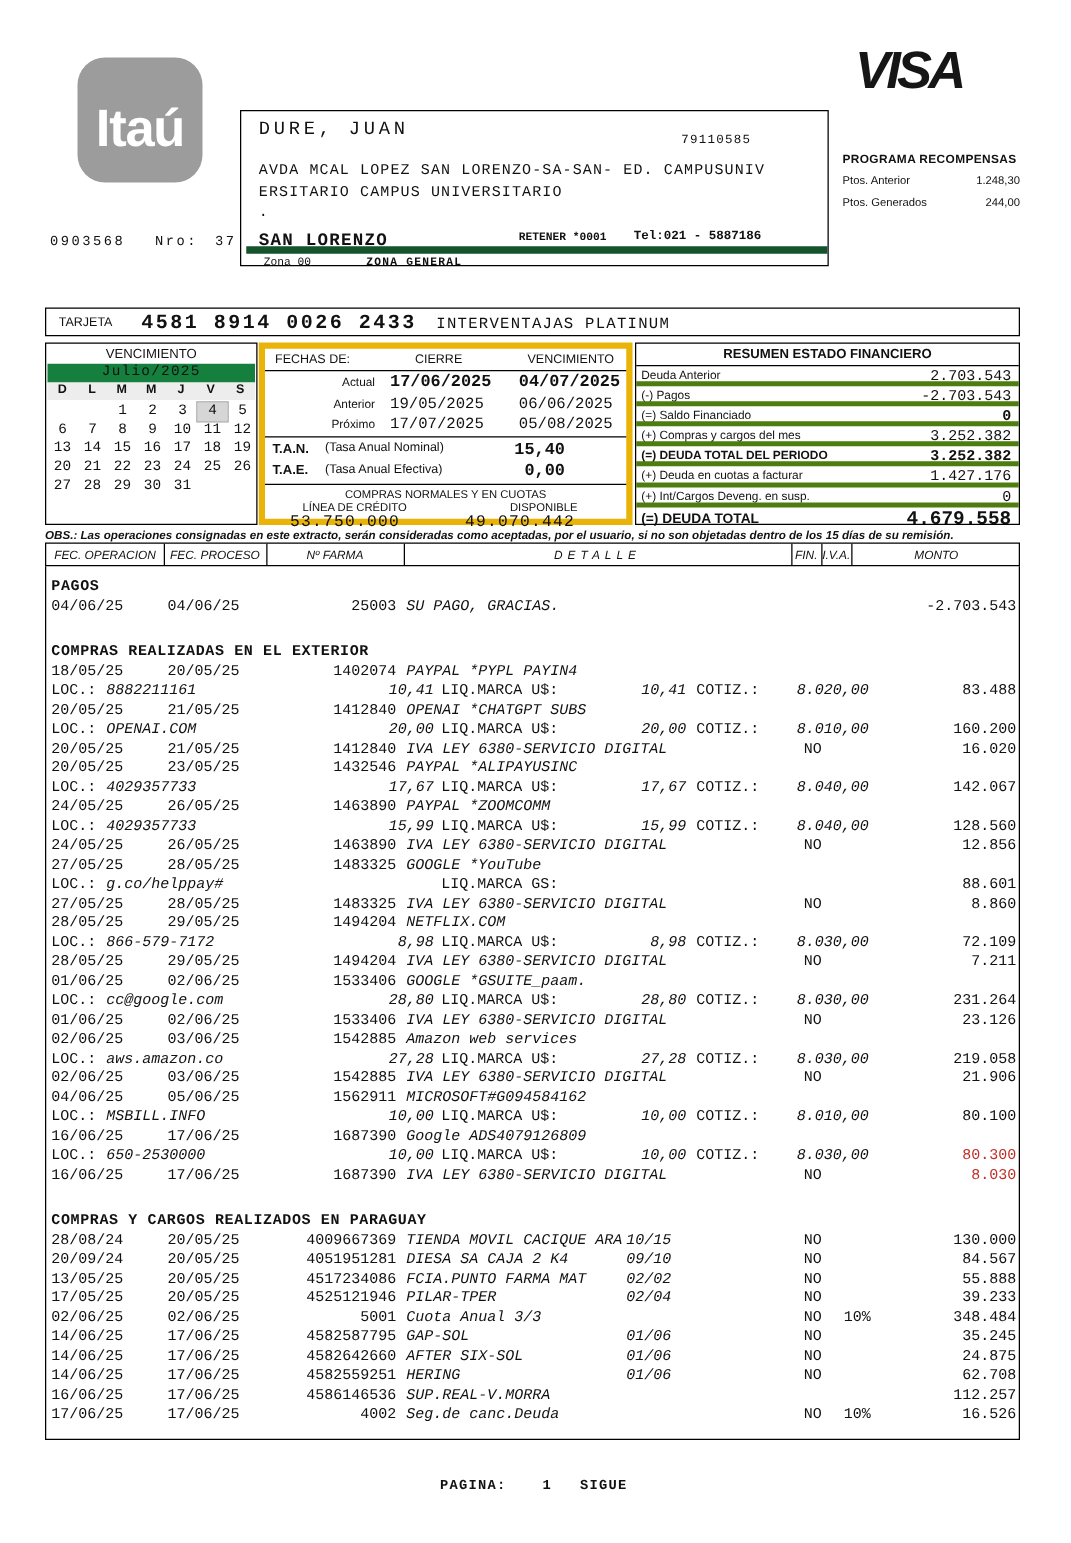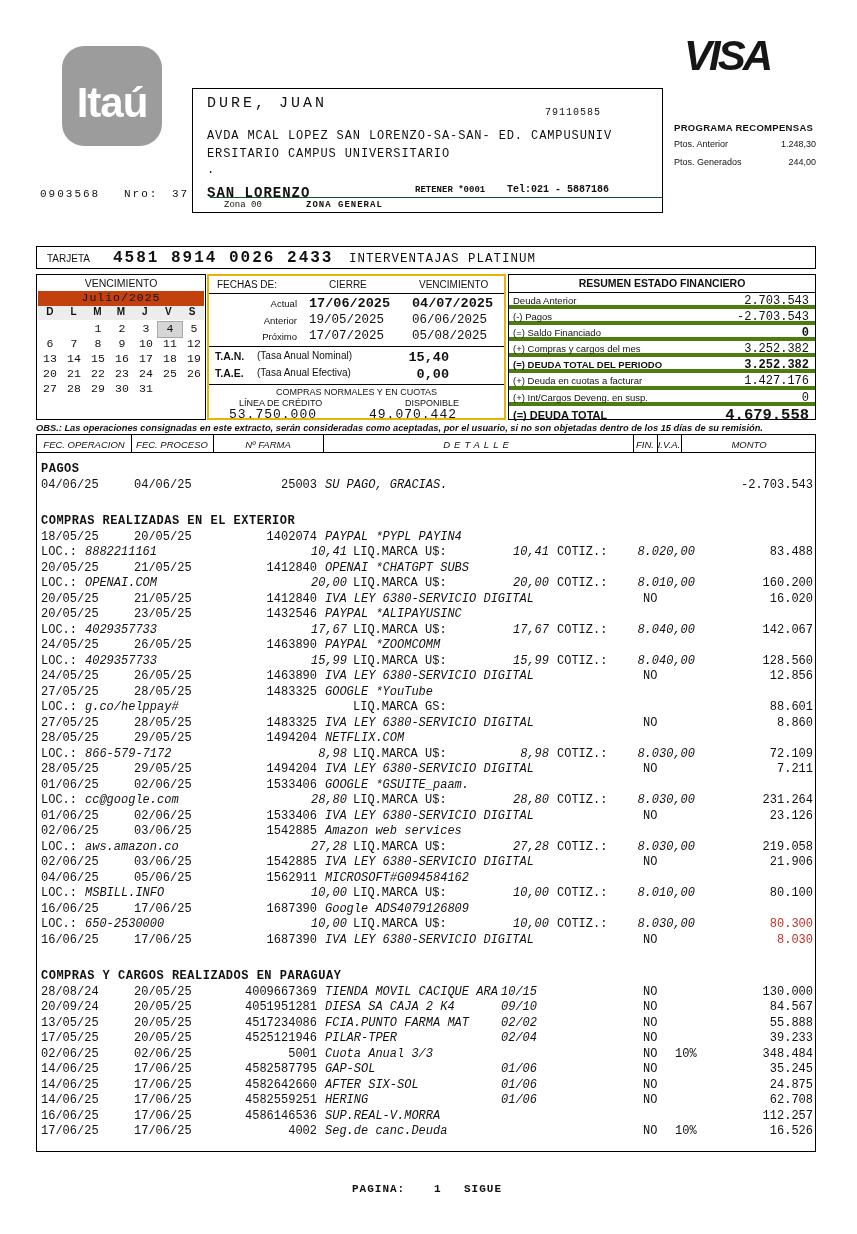--- a/index.html
+++ b/index.html
@@ -22,50 +22,50 @@
 
   .addr-box { left:192px; top:88px; width:471px; height:125px; border:1px solid #000; }
   .addr-box .name { position:absolute; left:14px; top:6px; font-size:15px; letter-spacing:3px; }
   .addr-box .refnum { position:absolute; left:352px; top:18px; font-size:10px; letter-spacing:1px; }
   .addr-box .a1 { position:absolute; left:14px; top:40px; font-size:12px; letter-spacing:0.9px; }
   .addr-box .a2 { position:absolute; left:14px; top:58px; font-size:12px; letter-spacing:0.9px; }
   .addr-box .adot { position:absolute; left:14px; top:74px; font-size:12px; }
   .addr-box .city { position:absolute; left:14px; top:96px; font-size:14px; font-weight:bold; letter-spacing:1px; }
   .addr-box .reten { position:absolute; left:222px; top:96px; font-size:9px; font-weight:bold; }
   .addr-box .tel { position:absolute; left:314px; top:95px; font-size:10px; font-weight:bold; }
-  .addr-box .zrow { position:absolute; left:17px; right:0; top:108px; border-top:1px solid #14532d; height:16px; }
+  .addr-box .zrow { position:absolute; left:4px; right:0; top:108px; border-top:6px solid #14532d; height:16px; }
   .addr-box .zlabel { position:absolute; left:14px; top:2px; font-size:9px; }
   .addr-box .zname { position:absolute; left:96px; top:2px; font-size:9px; font-weight:bold; letter-spacing:1px; }
 
   .rewards { left:674px; top:122px; width:142px; }
   .rewards .rtitle { font-size:9.5px; font-weight:bold; letter-spacing:0.3px; }
   .rewards .rrow { position:relative; height:18px; font-size:9px; padding-top:6px; }
   .rewards .rval { position:absolute; right:0; top:6px; }
 
   
   .tarjeta { left:36px; top:246px; width:780px; height:23px; border:1px solid #000; }
   .tarjeta .tlabel { position:absolute; left:10px; top:6px; font-size:10px; }
   .tarjeta .tnum { position:absolute; left:76px; top:2px; font-size:16px; font-weight:bold; letter-spacing:2px; }
   .tarjeta .tprod { position:absolute; left:312px; top:5px; font-size:12.5px; letter-spacing:1px; }
 
   
   .cal { left:36px; top:274px; width:170px; height:146px; border:1px solid #000; }
   .cal .ctitle { position:absolute; left:0; right:0; top:2px; text-align:center; font-size:10.5px; }
-  .cal .cmonth { position:absolute; left:1px; right:1px; top:16px; height:15px; background:#c2410c;
+  .cal .cmonth { position:absolute; left:1px; right:1px; top:16px; height:15px; background:#15803d;
                  text-align:center; font-size:11.5px; letter-spacing:1px; }
   .cal .cdays { position:absolute; left:1px; right:1px; top:31px; height:14px; background:#ededed; display:flex; }
   .cal .cdays span { width:24px; text-align:center; font-size:10px; font-weight:bold;
                      font-family:"Liberation Sans",sans-serif; }
   .cal .cweeks { position:absolute; left:1px; top:47px; }
   .cal-row { display:flex; height:15px; }
   .cal-cell { width:24px; text-align:center; font-size:11.5px; }
   .cal-cell.hl { background:#d6d6d6; outline:1px solid #a8a8a8; }
 
   
-  .fechas { left:207px; top:274px; width:299px; height:146px; border:2px solid #eab308; font-size:10px; }
+  .fechas { left:207px; top:274px; width:299px; height:146px; border:5px solid #eab308; font-size:10px; }
   .fechas .fh0 { position:absolute; left:8px; top:3px; }
   .fechas .fh1 { position:absolute; left:120px; top:3px; }
   .fechas .fh2 { position:absolute; left:210px; top:3px; }
   .fechas .hline { position:absolute; left:0; right:0; border-top:1px solid #000; }
   .frow { position:absolute; left:0; right:0; height:16px; }
   .frow .flabel { position:absolute; left:20px; width:68px; text-align:right; font-size:9.5px;
                   font-family:"Liberation Sans",sans-serif; top:2px; }
   .frow .fcierre { position:absolute; left:100px; font-size:12.5px; }
   .frow .fvenc { position:absolute; left:203px; font-size:12.5px; }
   .frow.factual .fcierre, .frow.factual .fvenc { font-weight:bold; font-size:13.5px; }

